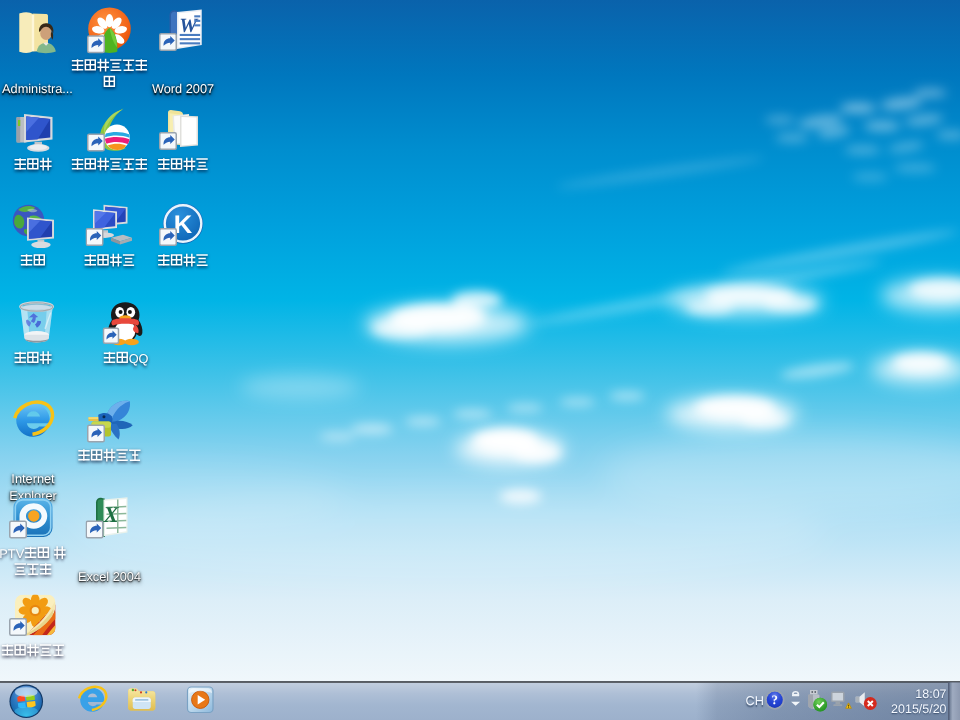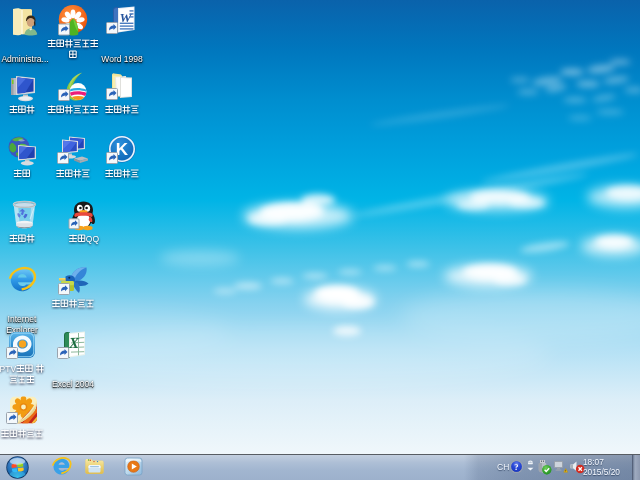--- a/index.html
+++ b/index.html
@@ -9,21 +9,21 @@
 #clouds{position:absolute;left:0;top:0}
 .cell{position:absolute;width:56px;text-align:center}
 .cell svg.ic{display:block;margin:0 auto}
 .lbl{margin-top:18px;color:#fff;font-size:8.5px;line-height:11px;letter-spacing:0px;
 text-shadow:0 1px 1px rgba(0,0,0,.9),0 0 2px rgba(0,0,0,.8),0 2px 3px rgba(0,0,0,.5)}
 #taskbar{position:absolute;left:0;top:454px;width:640px;height:26px;
 background:linear-gradient(180deg,#c3cfdf 0%,#aebfd6 30%,#a2b6d0 60%,#9db1cc 100%);
 border-top:1px solid #585d63;box-sizing:border-box}
 #traydark{position:absolute;left:464px;top:455px;width:176px;height:25px;background:linear-gradient(90deg,rgba(35,55,90,0) 0%,rgba(35,55,90,.16) 8%,rgba(35,55,90,.25) 30%,rgba(35,55,90,.33) 75%,rgba(35,55,90,.36) 100%)}
 .tbicon{position:absolute;top:456px}
-#clock{position:absolute;right:9px;top:455px;width:48px;text-align:left;color:#f4f8ff;font-size:8.3px;line-height:9.5px;padding-top:3px;text-shadow:0 1px 1px rgba(40,60,90,.8)}
+#clock{position:absolute;right:9px;top:455px;width:48px;text-align:right;color:#f4f8ff;font-size:8.3px;line-height:9.5px;padding-top:3px;text-shadow:0 1px 1px rgba(40,60,90,.8)}
 .trw{color:#f4f8ff;font-size:9px;text-shadow:0 1px 1px rgba(40,60,90,.8);position:absolute}
 </style>
 </head>
 <body>
 <div id="screen">
 <div id="sky"></div>
 <svg id="clouds" width="640" height="454">
   <defs>
     <filter id="bl6" x="-60%" y="-200%" width="220%" height="500%">
           <feGaussianBlur stdDeviation="6"></feGaussianBlur>
@@ -192,21 +192,21 @@
     <rect x="23.5" y="12.2" width="4" height="1.4"></rect>
     <rect x="13.8" y="18.6" width="13.6" height="1.4"></rect>
     <rect x="13.8" y="21.4" width="13.6" height="1.4"></rect>
     <rect x="13.8" y="24.2" width="13.6" height="1.4"></rect>
   </g>
   <g>
     <rect x="0.5" y="18.5" width="11" height="11" fill="#f4f8fb" stroke="#9aa4ae" rx="1"></rect>
     <path d="M3 26 C3 23 5 21.5 7.5 21.5 L7.5 20 L10.5 23 L7.5 26 L7.5 24.5 C5.5 24.5 4 25.5 3 26.5 Z" fill="#2a63b8"></path>
   </g>
 </svg>
-<div class="lbl">Word 1998</div>
+<div class="lbl">Word 2007</div>
 </div>
 
 <div class="cell" style="left:-6px;top:70px">
 <svg class="ic" width="32" height="32" viewBox="0 0 32 32">
   <rect x="5" y="8" width="7" height="17" rx="1" fill="#b9bec4"></rect>
   <rect x="5" y="8" width="2.5" height="17" fill="#9aa0a8"></rect>
   <rect x="6" y="10" width="1.5" height="4" fill="#7ec820"></rect>
   <path d="M10 6 L29 8 L29 23 L10 25 Z" fill="#d6d9dd"></path>
   <path d="M11.5 7.6 L27.5 9.3 L27.5 21.6 L11.5 23.4 Z" fill="#1f3fae"></path>
   <path d="M11.5 7.6 L27.5 9.3 L19 23 L11.5 23.4 Z" fill="#2f55cc"></path>

